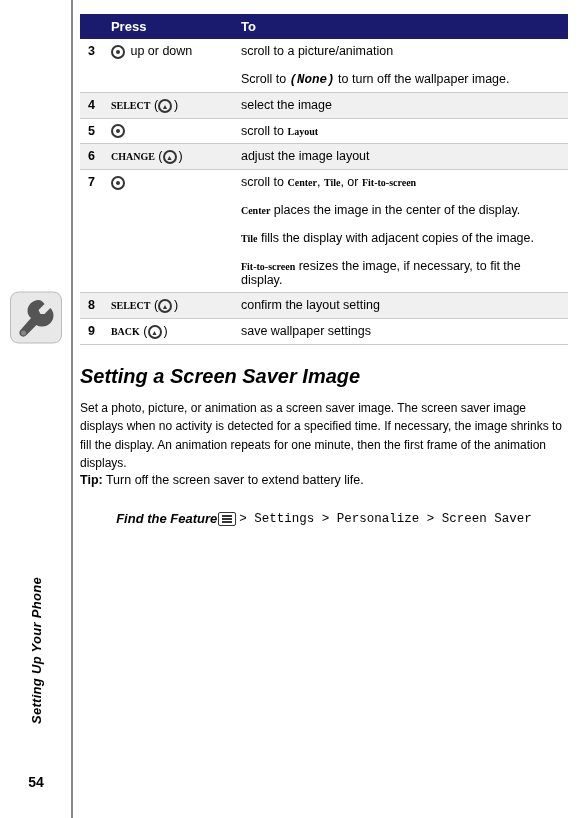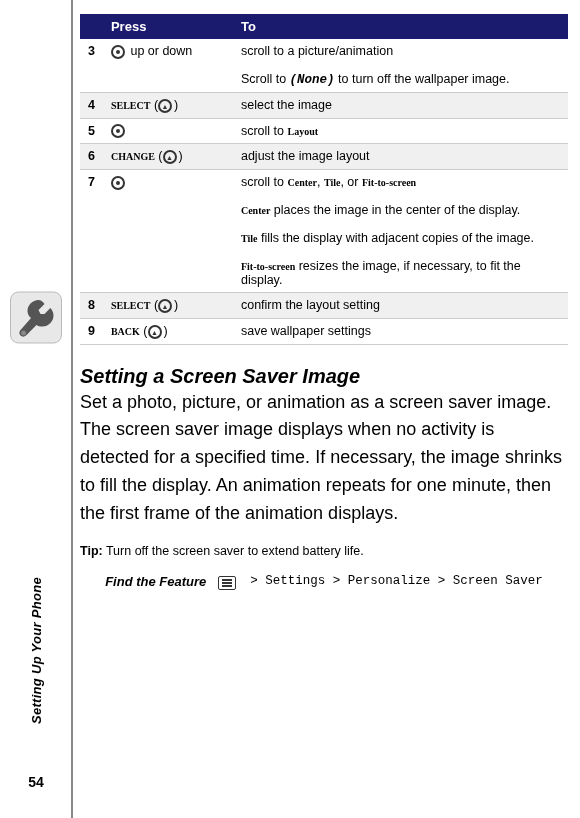--- a/index.html
+++ b/index.html
@@ -169,45 +169,46 @@
       font-family: 'Courier New', monospace;
       font-style: italic;
     }
 
     
     .section-heading {
       font-size: 20px;
       font-weight: bold;
       font-style: italic;
       color: #000;
+      margin-bottom: 10px;
       line-height: 1.3;
     }
 
     .section-body {
-      font-size: 18px;
+      font-size: 12px;
       line-height: 1.55;
       color: #000;
-      margin-bottom: 16px;
+      margin-bottom: 0;
     }
 
     .tip-line {
       font-size: 12.5px;
-      margin-bottom: 12px;
+      margin-bottom: 20px;
     }
 
     .tip-bold {
       font-weight: bold;
     }
 
     
     .find-feature-block {
       display: flex;
-      align-items: flex-start;
+      align-items: center;
       justify-content: center;
-      gap: 12px;
+      gap: 1px;
       margin-top: 4px;
     }
 
     .find-feature-label {
       font-weight: bold;
       font-style: italic;
       font-size: 13px;
       color: #000;
     }
 

